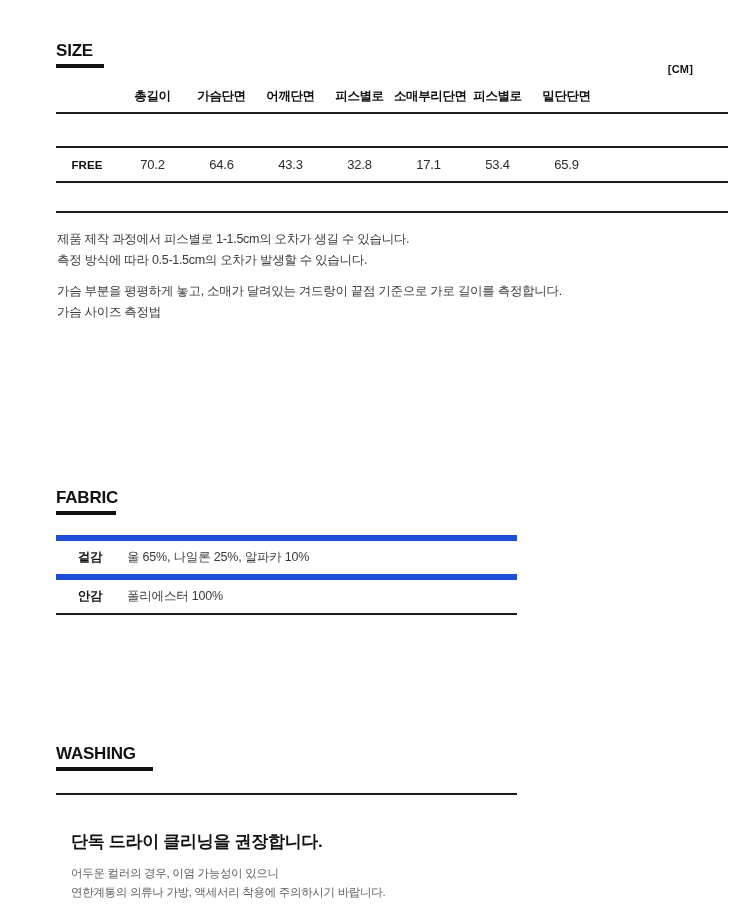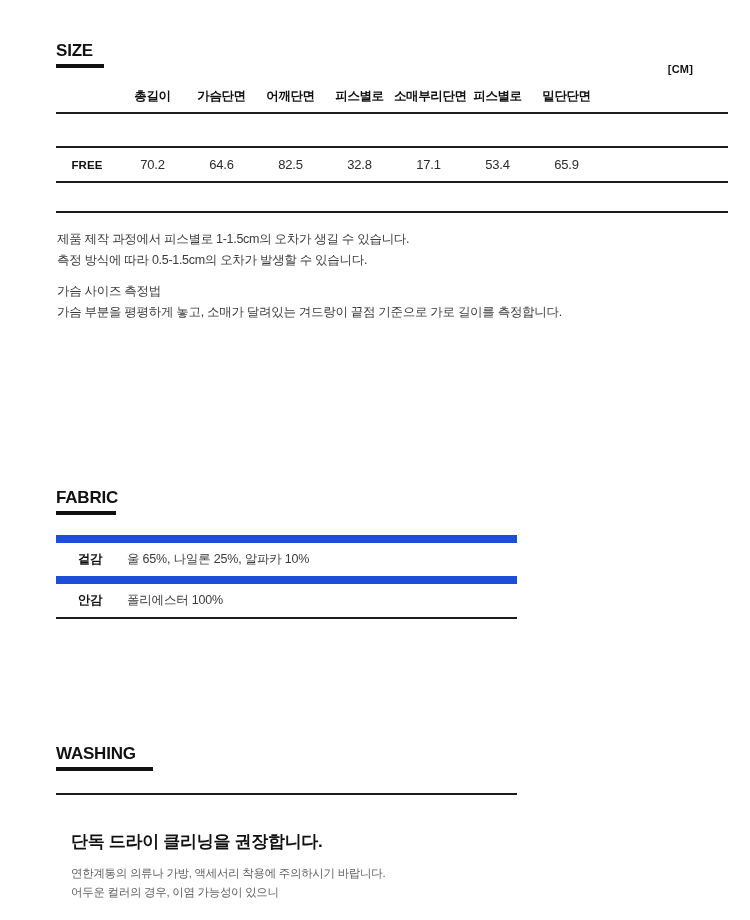--- a/index.html
+++ b/index.html
@@ -135,21 +135,21 @@
     top: 535px;
     width: 461px;
   }
   #fabric-table table {
     border-collapse: collapse;
     width: 100%;
     table-layout: fixed;
   }
   #fabric-table col.f-label { width: 68px; }
   #fabric-table col.f-value { width: auto; }
-  #fabric-table tr { border-top: 8px solid #1d4ed8; }
+  #fabric-table tr { border-top: 6px solid #1d4ed8; }
   #fabric-table tr:last-child { border-bottom: 2px solid #1c1c1c; }
   #fabric-table td {
     padding: 0;
     height: 33px;
     vertical-align: middle;
   }
   #fabric-table td.f-label {
     font-size: 12.5px;
     font-weight: bold;
     color: #111111;
@@ -245,21 +245,21 @@
           <td></td>
             <td></td>
           <td></td>
             <td></td>
           <td></td>
         </tr>
         <tr class="data-row">
           <td class="size-name">FREE</td>
           <td>70.2</td>
           <td>64.6</td>
-          <td>82.5</td>
+          <td>43.3</td>
           <td>32.8</td>
           <td>17.1</td>
           <td>53.4</td>
           <td>65.9</td>
           <td></td>
         </tr>
         <tr class="tail-row">
           <td></td>
             <td></td>
           <td></td>
@@ -273,22 +273,22 @@
       </tbody>
     </table>
   </div>
 
   <div class="note-block" id="size-note-1">
     <div>제품 제작 과정에서 피스별로 1-1.5cm의 오차가 생길 수 있습니다.</div>
     <div>측정 방식에 따라 0.5-1.5cm의 오차가 발생할 수 있습니다.</div>
   </div>
 
   <div class="note-block" id="size-note-2">
+    <div>가슴 부분을 평평하게 놓고, 소매가 달려있는 겨드랑이 끝점 기준으로 가로 길이를 측정합니다.</div>
     <div>가슴 사이즈 측정법</div>
-    <div>가슴 부분을 평평하게 놓고, 소매가 달려있는 겨드랑이 끝점 기준으로 가로 길이를 측정합니다.</div>
   </div>
 
   <div class="section-heading" id="fabric-heading">
     <span>FABRIC</span>
     <span class="heading-rule"></span>
   </div>
 
   <div id="fabric-table">
     <table>
       <colgroup>
@@ -311,18 +311,18 @@
   <div class="section-heading" id="wash-heading">
     <span>WASHING</span>
     <span class="heading-rule"></span>
   </div>
 
   <div id="wash-rule"></div>
 
   <div id="wash-body">
     <div id="wash-title">단독 드라이 클리닝을 권장합니다.</div>
     <div id="wash-lines">
+      <div>어두운 컬러의 경우, 이염 가능성이 있으니</div>
       <div>연한계통의 의류나 가방, 액세서리 착용에 주의하시기 바랍니다.</div>
-      <div>어두운 컬러의 경우, 이염 가능성이 있으니</div>
     </div>
   </div>
 
 </div>
 
 </body></html>

